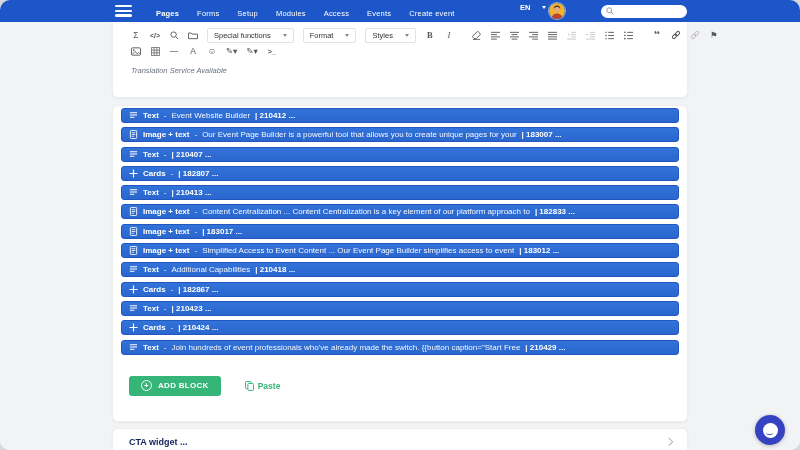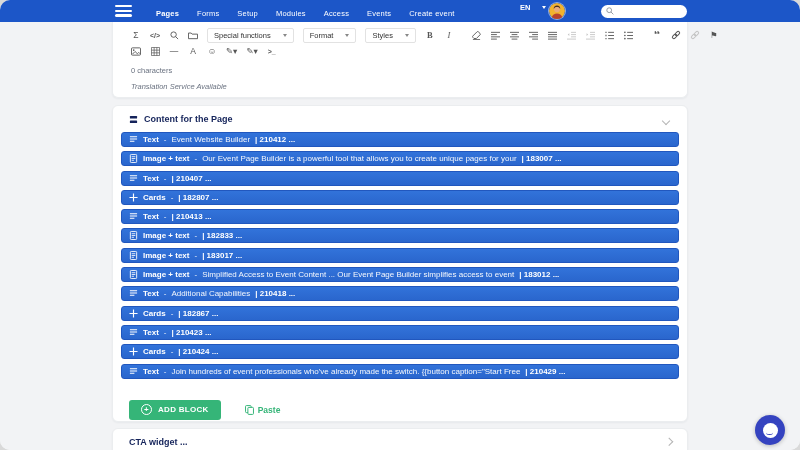--- a/index.html
+++ b/index.html
@@ -239,35 +239,24 @@
               <path d="M0.5 0.5h9v9h-9zM0.5 3.5h9M0.5 6.5h9M3.5 0.5v9M6.5 0.5v9" stroke-width="0.8"></path>
             </svg>
           </span>
           <span class="tb-icon" data-name="hr-icon">—</span>
           <span class="tb-icon" data-name="font-size-icon">A</span>
           <span class="tb-icon" data-name="emoji-icon">☺</span>
           <span class="tb-icon" data-name="text-color-icon">✎▾</span>
           <span class="tb-icon" data-name="bg-color-icon">✎▾</span>
           <span class="tb-icon" data-name="code-block-icon">&gt;_</span>
         </div>
-      <div class="char-count" data-name="char-count">0 characters</div>
       <div class="translation-note" data-name="translation-note">Translation Service Available</div>
     </section>
 
     <section class="card content-card" data-name="content-section">
-      <div class="card-header" data-name="content-section-header">
-        <span class="content-icon" data-name="content-icon">
-          <svg width="9" height="9" viewBox="0 0 10 10" fill="currentColor">
-            <rect x="1" y="1" width="8" height="3" rx="0.6"></rect>
-              <rect x="1" y="6" width="8" height="3" rx="0.6"></rect>
-          </svg>
-        </span>
-        <span class="card-title" data-name="content-section-title">Content for the Page</span>
-        <span class="chev-down" data-name="collapse-chevron-icon"></span>
-      </div>
       <div class="rows" id="block-rows" data-name="content-block-list">
           <div class="block-row" data-name="content-block-row">
             <span class="row-icon" data-name="text-block-icon">
               <svg width="9" height="9" viewBox="0 0 10 10" fill="none" stroke="currentColor" stroke-width="1">
                 <path d="M1 2h8M1 4.5h8M1 7h5" stroke-width="1.2"></path>
               </svg>
             </span>
             <span class="row-type" data-name="block-type-label">Text</span>
             <span class="row-sep" data-name="block-separator">-</span>
             <span class="row-desc" data-name="block-description">Event Website Builder</span>
@@ -317,20 +306,21 @@
           </div>
           <div class="block-row" data-name="content-block-row">
             <span class="row-icon" data-name="image-text-block-icon">
               <svg width="9" height="9" viewBox="0 0 10 10" fill="none" stroke="currentColor" stroke-width="1">
                 <rect x="1.5" y="0.5" width="7" height="9" rx="1"></rect>
                 <path d="M3 3h4M3 5h4M3 7h2.5" stroke-width="0.9"></path>
               </svg>
             </span>
             <span class="row-type" data-name="block-type-label">Image + text</span>
             <span class="row-sep" data-name="block-separator">-</span>
+            <span class="row-desc" data-name="block-description">Content Centralization ... Content Centralization is a key element of our platform approach to</span>
             <span class="row-id" data-name="block-id">| 182833 ...</span>
           </div>
           <div class="block-row" data-name="content-block-row">
             <span class="row-icon" data-name="image-text-block-icon">
               <svg width="9" height="9" viewBox="0 0 10 10" fill="none" stroke="currentColor" stroke-width="1">
                 <rect x="1.5" y="0.5" width="7" height="9" rx="1"></rect>
                 <path d="M3 3h4M3 5h4M3 7h2.5" stroke-width="0.9"></path>
               </svg>
             </span>
             <span class="row-type" data-name="block-type-label">Image + text</span>

